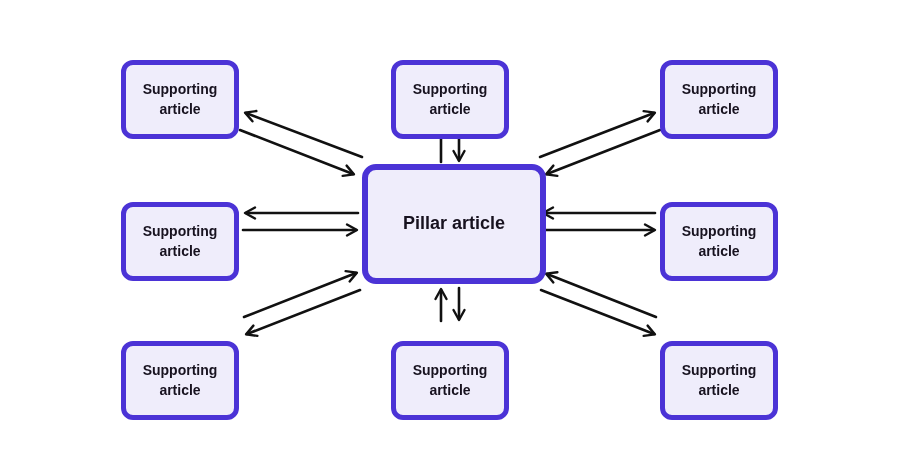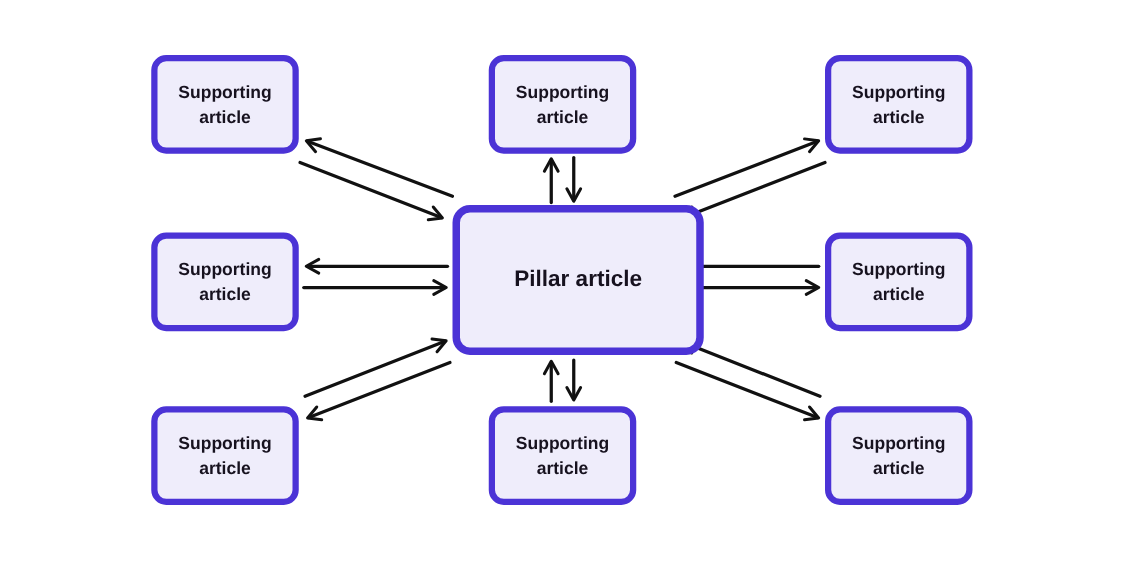--- a/index.html
+++ b/index.html
@@ -23,23 +23,23 @@
     display: flex;
     align-items: center;
     justify-content: center;
     text-align: center;
     font-weight: bold;
     font-size: 14px;
     line-height: 1.4;
     color: var(--text, #17121f);
     padding: 6px 14px;
   }
-  .node.supporting { width: 118px; height: 79px; }
+  .node.supporting { width: 118px; height: 79px; margin-top: 16px; }
   .node.pillar {
-    width: 201px; height: 120px;
+    width: 184px; height: 120px;
     border-width: 6px;
     border-radius: 14px;
     font-size: 18px;
     align-items: center;
   }
   
   .pos-top-left      { left: 121px; top: 44px; }
   .pos-top-center    { left: 391px; top: 44px; }
   .pos-top-right     { left: 660px; top: 44px; }
   .pos-mid-left      { left: 121px; top: 186px; }

